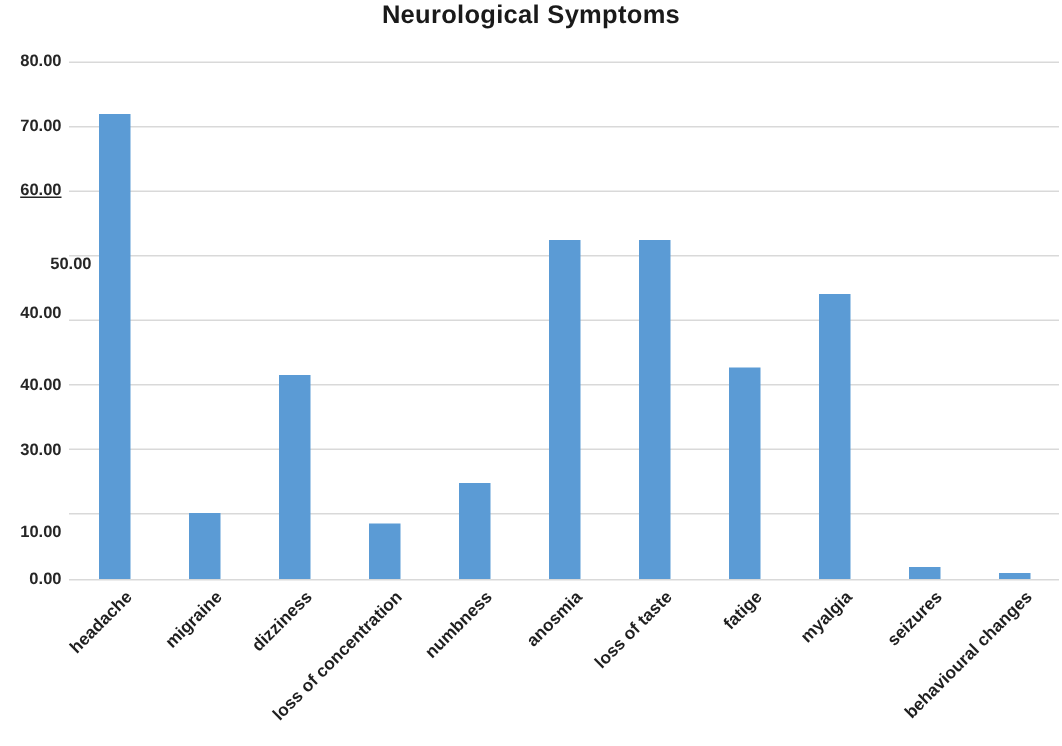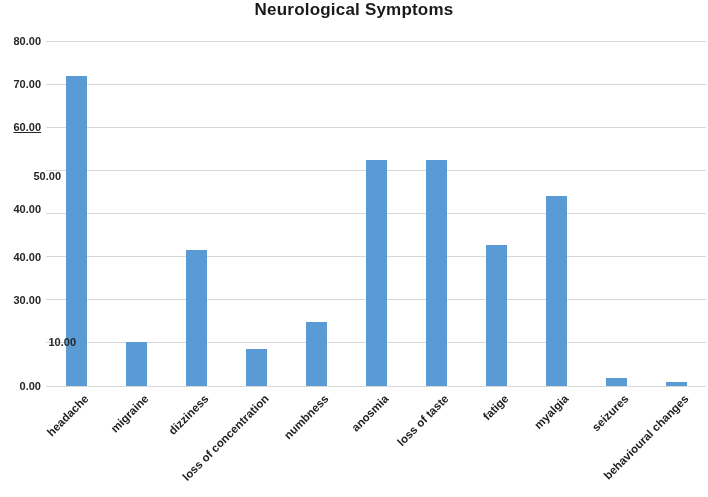--- a/index.html
+++ b/index.html
@@ -93,21 +93,21 @@
         <div class="bar" style="left: 319.5px; width: 21px; height: 225.544px; background: rgb(91, 155, 213);"></div>
         <div class="bar" style="left: 379.5px; width: 21px; height: 225.544px; background: rgb(91, 155, 213);"></div>
         <div class="bar" style="left: 439.5px; width: 21px; height: 140.588px; background: rgb(91, 155, 213);"></div>
         <div class="bar" style="left: 499.5px; width: 21px; height: 189.75px; background: rgb(91, 155, 213);"></div>
         <div class="bar" style="left: 559.5px; width: 21px; height: 7.7625px; background: rgb(91, 155, 213);"></div>
         <div class="bar" style="left: 619.5px; width: 21px; height: 3.88125px; background: rgb(91, 155, 213);"></div>
       </div>
   </div>
   <div id="ylabels">
       <div class="y-tick-label" style="top: 381px; text-align: right;">0.00</div>
-      <div class="y-tick-label" style="top: 337px; padding-left: 35px;">10.00</div>
+      <div class="y-tick-label" style="top: 350px;">10.00</div>
       <div class="y-tick-label" style="top: 294.75px;">30.00</div>
       <div class="y-tick-label" style="top: 251.625px;">40.00</div>
       <div class="y-tick-label" style="top: 204px;">40.00</div>
       <div class="y-tick-label" style="top: 171px; margin-left: 20px;">50.00</div>
       <div class="y-tick-label" style="top: 122.25px; text-decoration: underline;">60.00</div>
       <div class="y-tick-label" style="top: 79.125px;">70.00</div>
       <div class="y-tick-label" style="top: 36px;">80.00</div>
     </div>
   <div id="xlabels">
       <div class="x-category-label" style="left: -87px; top: 393px;">headache</div>

